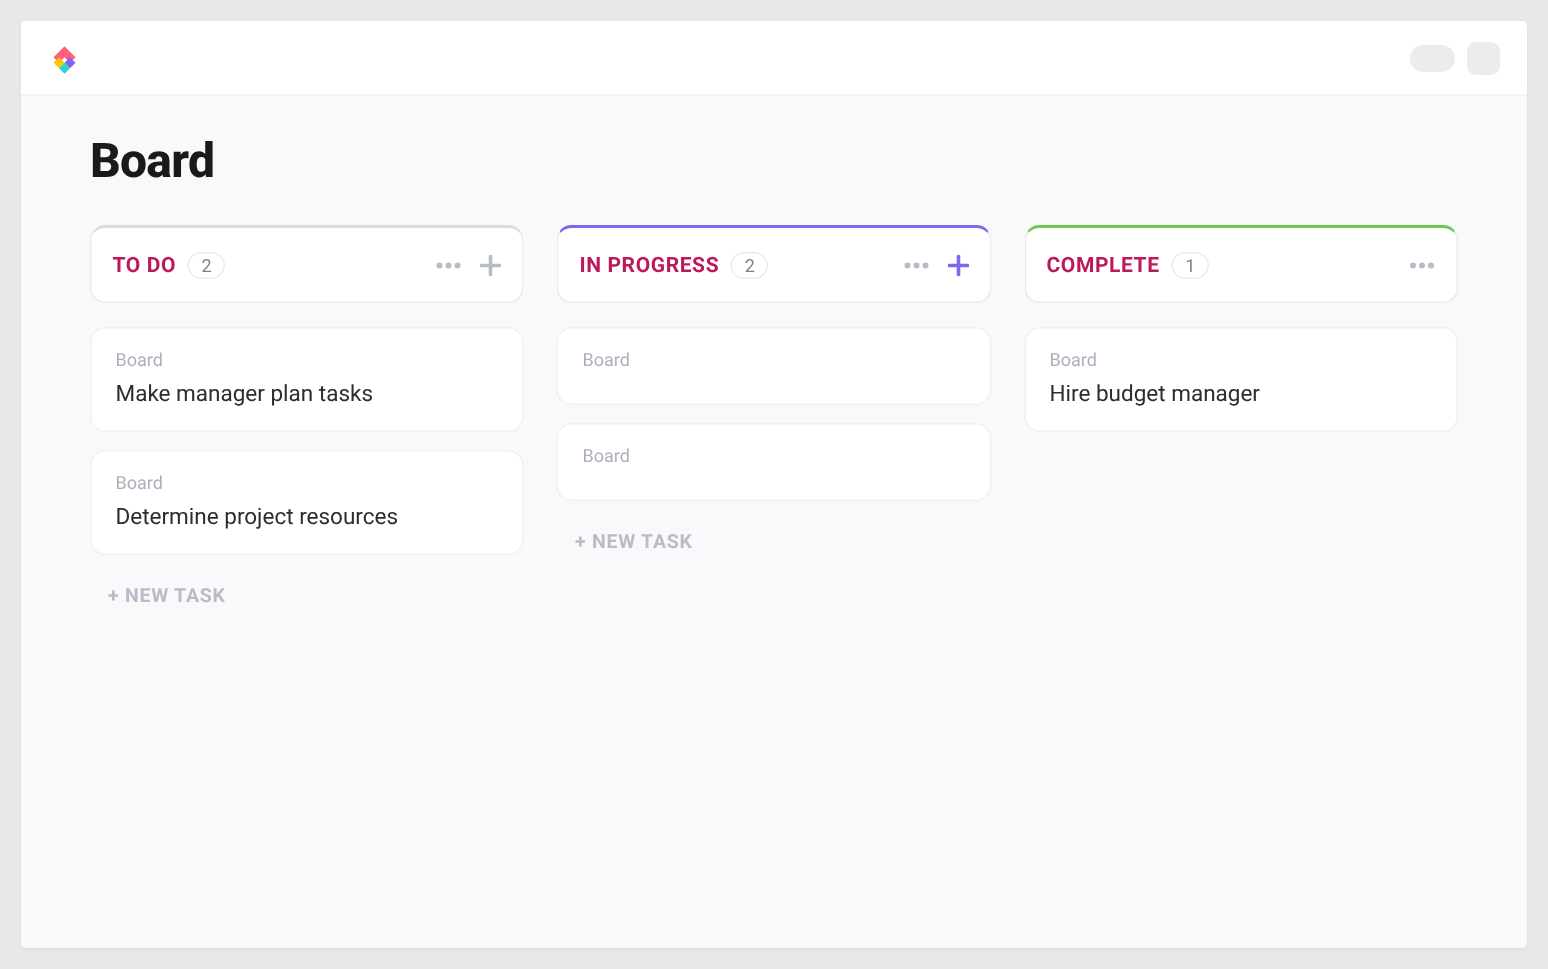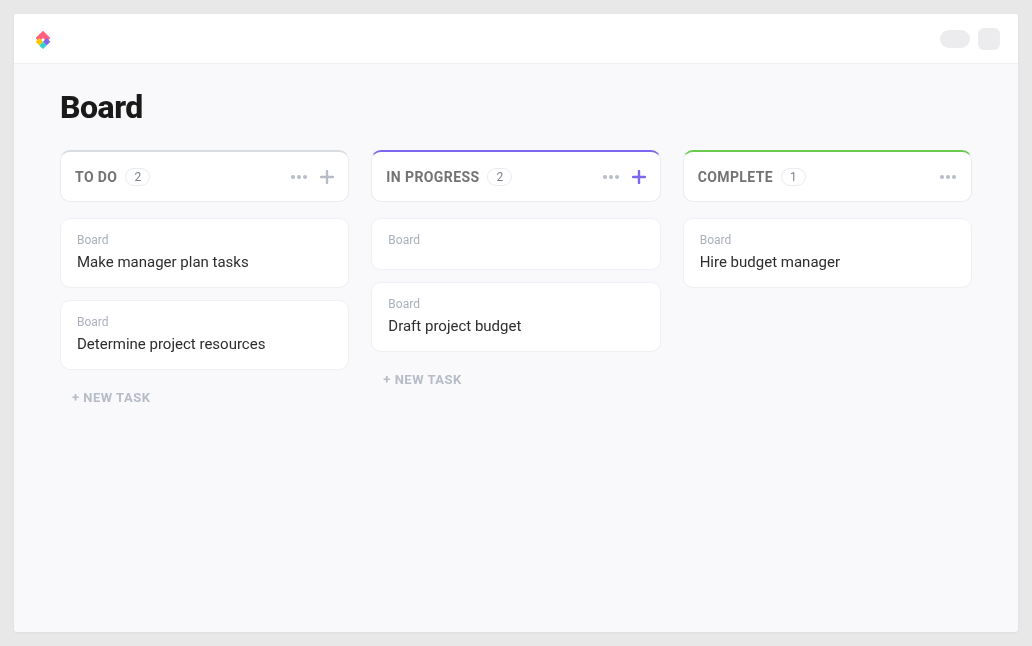--- a/index.html
+++ b/index.html
@@ -71,21 +71,21 @@
   align-items: center;
   padding: 0 14px;
   margin-bottom: 16px;
 }
 .col-header.accent-todo { border-top-color: #d9dce1; }
 .col-header.accent-progress { border-top-color: #7b68ee; }
 .col-header.accent-complete { border-top-color: #6bc950; }
 .col-title {
   font-size: 14px;
   font-weight: 700;
-  color: #737373;
+  color: #be185d;
   letter-spacing: 0.4px;
 }
 .count-badge {
   margin-left: 8px;
   font-size: 12px;
   color: #7d828c;
   border: 1px solid #e9ebef;
   border-radius: 10px;
   padding: 1px 8px;
   background: #fff;
@@ -202,21 +202,20 @@
                   <path d="M7 1v12M1 7h12" stroke="currentColor" stroke-width="2.4" stroke-linecap="round"></path>
                 </svg>
             </span>
           </div>
         </div>
         <div class="card">
           <div class="card-meta">Board</div>
         </div>
         <div class="card">
           <div class="card-meta">Board</div>
-          <div class="card-title">Draft project budget</div>
         </div>
         <div class="new-task">+ NEW TASK</div>
       </div>
 
       <div class="column">
         <div class="col-header accent-complete">
           <span class="col-title">COMPLETE</span>
           <span class="count-badge">1</span>
           <span class="col-spacer"></span>
           <div class="col-actions">

